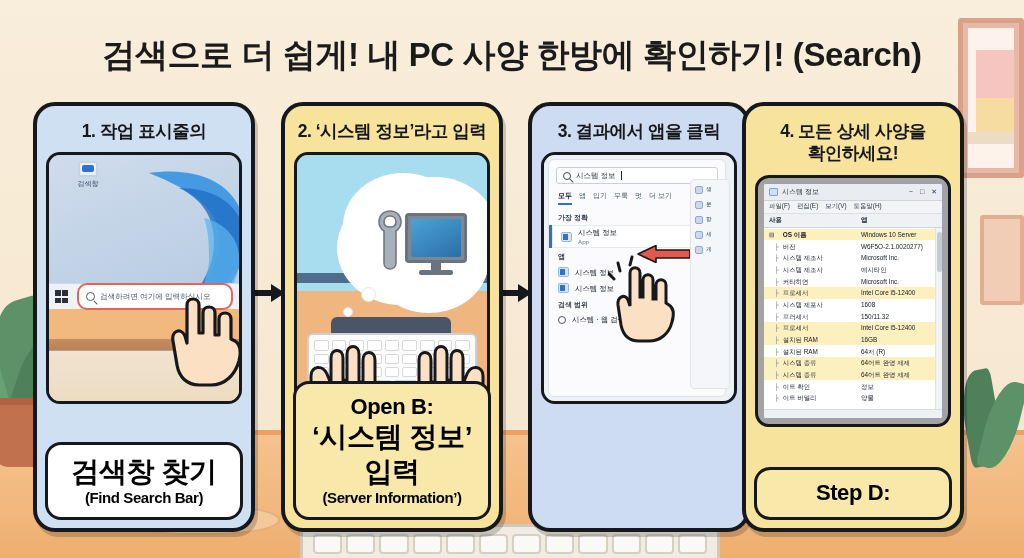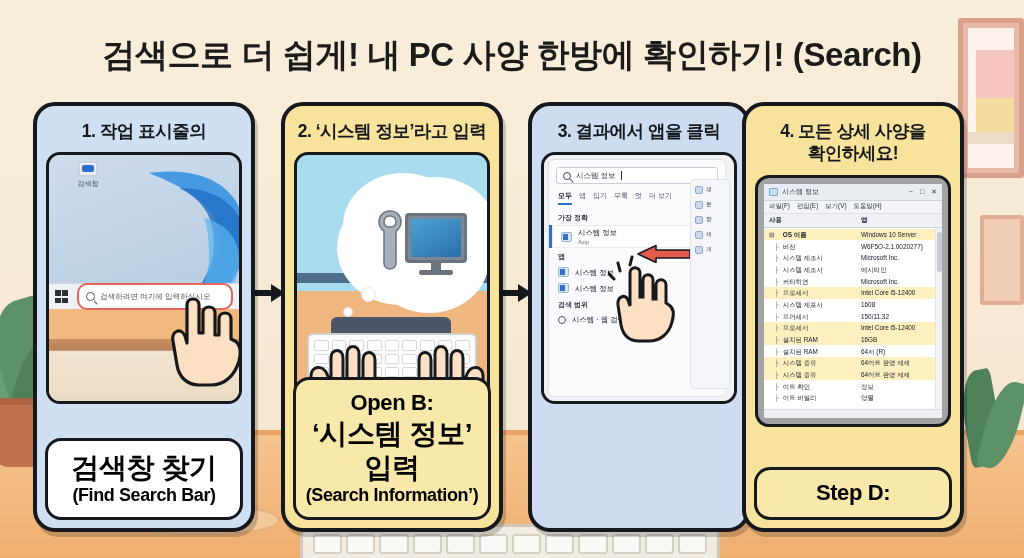--- a/index.html
+++ b/index.html
@@ -70,21 +70,21 @@
   .p-head {
     padding:14px 8px 10px; text-align:center; font-weight:bold;
     font-size:17.5px; color:#16181c; line-height:1.28; letter-spacing:-0.5px;
   }
   .p-body { position:relative; height:252px; margin:0 9px;
       border:3px solid #15181c; border-radius:14px; overflow:hidden; background:#a3a3a3; }
   .p-foot { text-align:center; padding:10px 4px; font-weight:bold;
       line-height:1.22; letter-spacing:-0.4px; }
   .p-foot .big { font-size:22px; display:block; }
   .p-foot .mid { font-size:28px; display:block; }
-  .p-foot .small { font-size:18px; display:block; }
+  .p-foot .small { font-size:15px; display:block; }
 
   .foot-card { position:absolute; bottom:8px; left:8px; right:8px;
       border:3px solid #15181c; border-radius:16px; }
   #p1 .foot-card, #p3 .foot-card { background:#ffffff; }
   #p2 .foot-card, #p4 .foot-card { background:#f8e8a9; }
 
   
   .arrow { position:absolute; top:283px; width:34px; height:20px; }
   .arrow svg { width:100%; height:100%; }
   #a1 { left:251px; } #a2 { left:498px; } #a3 { left:746px; }
@@ -373,21 +373,21 @@
       </div>
     </div>
     <svg class="p2-hands" viewBox="0 0 200 95">
       <path d="M14 95 L14 52 C14 42 26 40 30 50 L34 60 L34 34 C34 24 46 24 46 34 L46 56 L50 56 L50 30 C50 20 62 20 62 30 L62 58 L66 58 L66 36 C66 26 78 26 78 36 L78 95 Z" fill="#fbe0c4" stroke="#16181c" stroke-width="3"></path>
       <path d="M186 95 L186 52 C186 42 174 40 170 50 L166 60 L166 34 C166 24 154 24 154 34 L154 56 L150 56 L150 30 C150 20 138 20 138 30 L138 58 L134 58 L134 36 C134 26 122 26 122 36 L122 95 Z" fill="#fbe0c4" stroke="#16181c" stroke-width="3"></path>
     </svg>
   </div>
   <div class="foot-card p-foot">
     <span class="big">Open B:</span>
     <span class="mid">‘시스템 정보’ 입력</span>
-    <span class="small">(Search Information’)</span>
+    <span class="small">(Server Information’)</span>
   </div>
 </div>
 
 <div class="panel" id="p3">
   <div class="p-head">
     <div>3. 결과에서 앱을 클릭</div>
   </div>
   <div class="p-body">
     <div style="position:absolute;inset:0;background:#eef1f6;"></div>
     <div class="s-panel">

